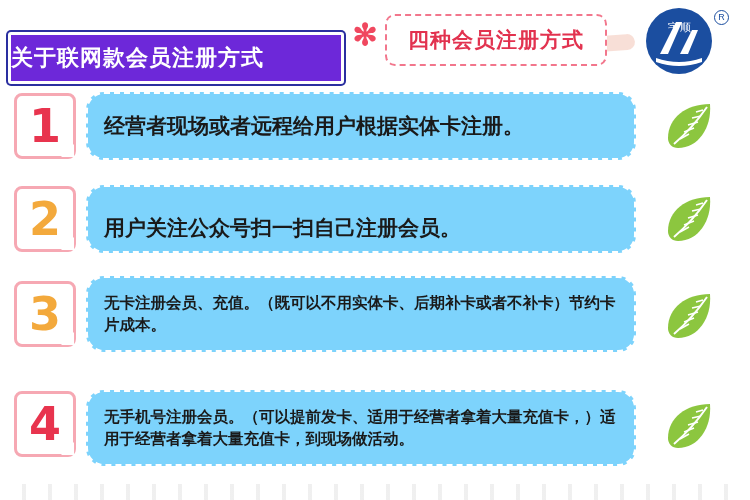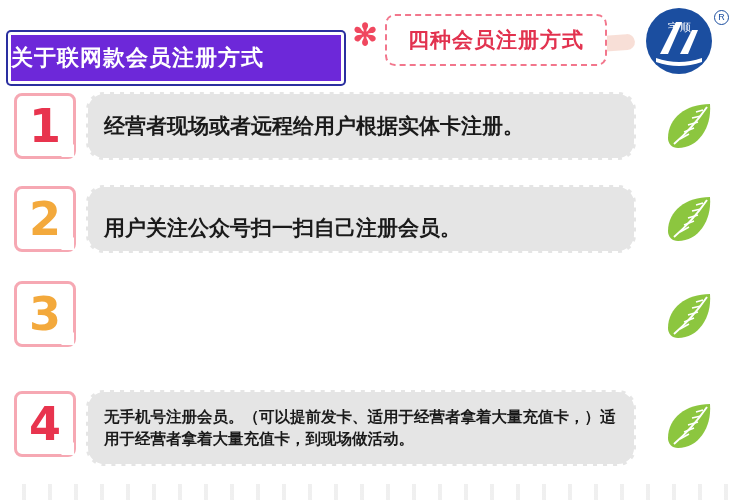--- a/index.html
+++ b/index.html
@@ -189,21 +189,21 @@
     width: 0;
     height: 0;
     border-left: 13px solid transparent;
     border-bottom: 13px solid #ffffff;
   }
 
   .card {
     position: absolute;
     left: 86px;
     width: 550px;
-    background: #e5e5e5;
+    background: #7dd3fc;
     border: 2px dashed #ffffff;
     border-radius: 18px;
     box-sizing: border-box;
     display: flex;
     align-items: center;
     padding: 8px 16px;
   }
   .card .text {
     color: #1a1a1a;
     font-weight: bold;
@@ -298,20 +298,23 @@
       <path d="M43 14 L36 16 M41 20 L32 22 M38 26 L28 29 M34 32 L24 36 M29 38 L20 43" stroke="#ffffff" stroke-width="1.5" fill="none"></path>
     </svg>
   </div>
 </div>
 
 <div class="row" id="row-3">
   <div class="num-badge num-3">
     <div class="digit">3</div>
     <div class="corner"></div>
   </div>
+  <div class="card card-sm" id="card-3">
+    <div class="text">无卡注册会员、充值。（既可以不用实体卡、后期补卡或者不补卡）节约卡片成本。</div>
+  </div>
   <div class="leaf" style="top:14px;">
     <svg width="58" height="58" viewBox="0 0 58 58">
       <path d="M50 8 C26 8 8 22 8 42 C8 48 12 52 18 52 C38 52 52 32 50 8 Z" fill="#8cc63f"></path>
       <path d="M47 11 C38 24 28 36 14 48" stroke="#ffffff" stroke-width="2" fill="none"></path>
       <path d="M43 14 L36 16 M41 20 L32 22 M38 26 L28 29 M34 32 L24 36 M29 38 L20 43" stroke="#ffffff" stroke-width="1.5" fill="none"></path>
     </svg>
   </div>
 </div>
 
 <div class="row" id="row-4">

